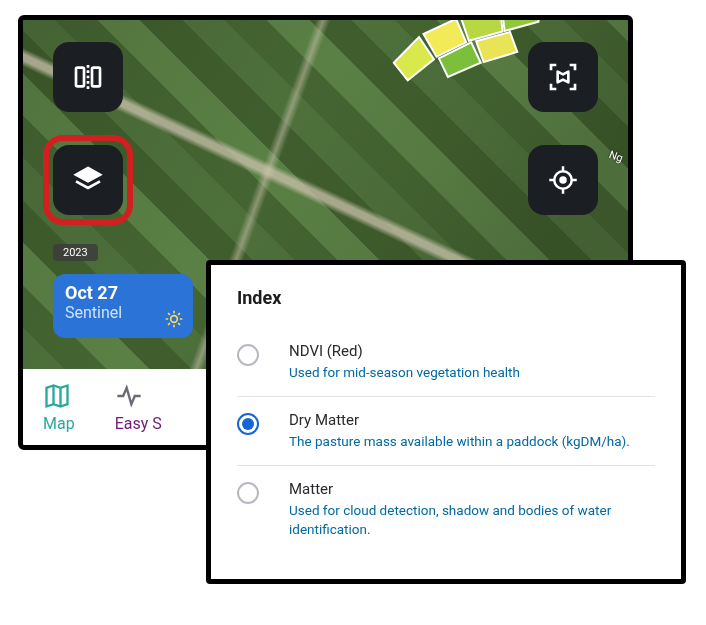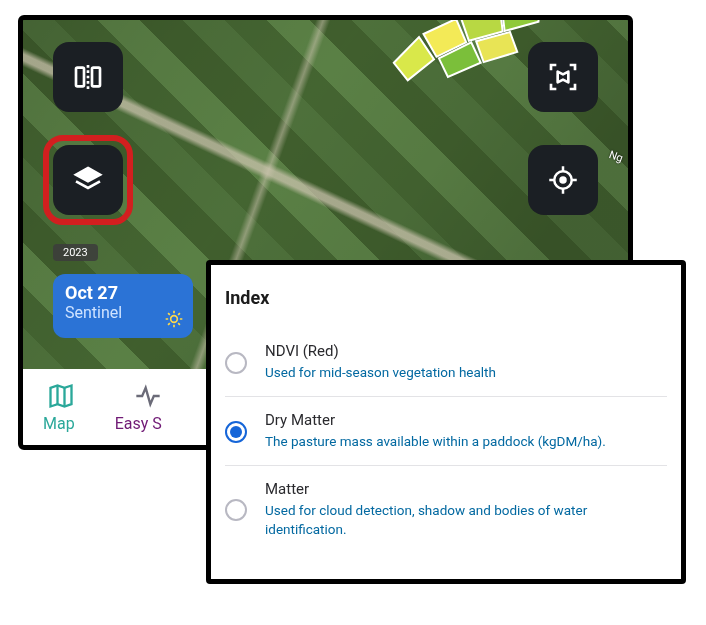--- a/index.html
+++ b/index.html
@@ -121,48 +121,48 @@
     height: 76px;
     background: #fff;
     display: flex;
     align-items: center;
     padding: 0 20px;
     gap: 40px;
   }
   .tab {
     display: flex;
     flex-direction: column;
-    align-items: flex-end;
+    align-items: flex-start;
     gap: 4px;
     font-size: 16px;
     cursor: pointer;
   }
   .tab.active { color: #2ba89a; }
   .tab.inactive { color: #701a75; }
   .tab svg { width: 28px; height: 28px; }
   .popover {
     position: absolute;
     left: 206px;
     top: 260px;
     width: 480px;
     background: #fff;
     border: 5px solid #000;
     border-radius: 4px;
-    padding: 22px 14px 26px;
+    padding: 22px 26px 26px;
   }
   .popover h3 {
     font-size: 18px;
     font-weight: 700;
     color: #1c1c1c;
     margin-bottom: 20px;
   }
   .opt {
     display: flex;
-    align-items: center;
-    gap: 18px;
+    align-items: flex-start;
+    gap: 30px;
     padding: 14px 0;
     border-bottom: 1px solid #e3e3e6;
     cursor: pointer;
   }
   .opt:last-child { border-bottom: none; }
   .radio {
     width: 22px;
     height: 22px;
     border: 2px solid #b8b8c2;
     border-radius: 50%;

